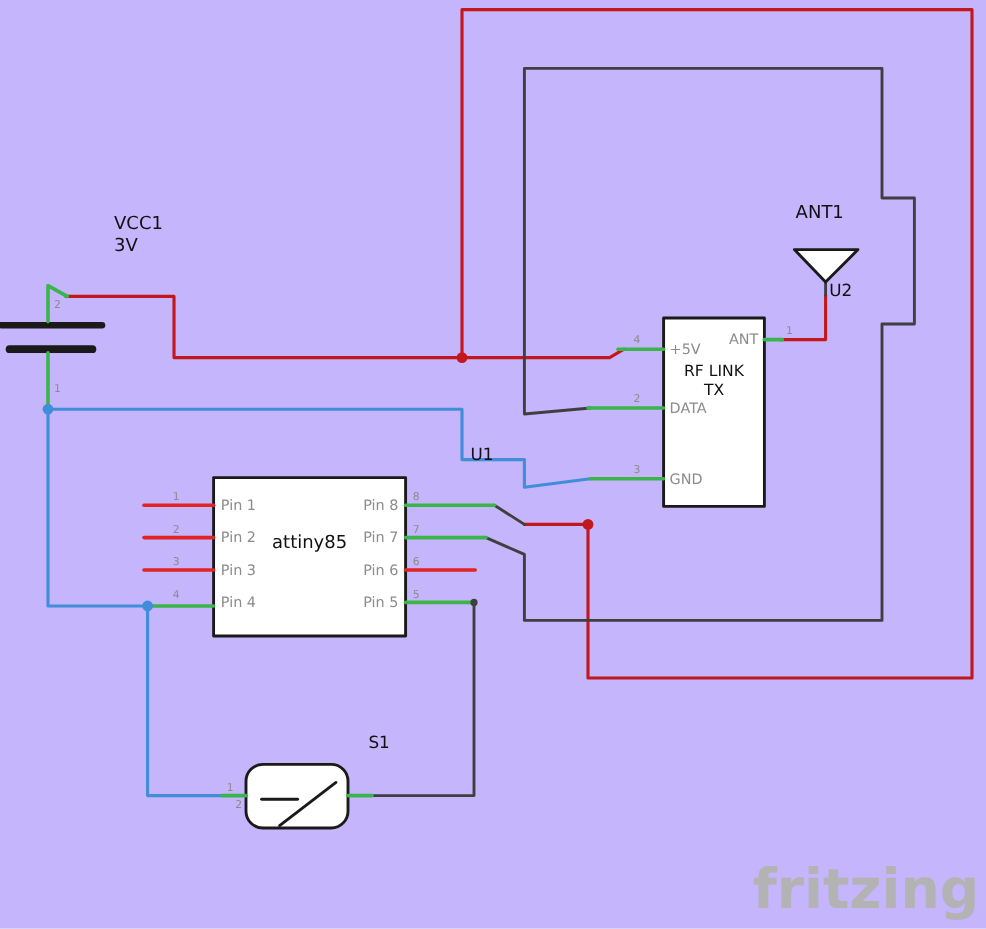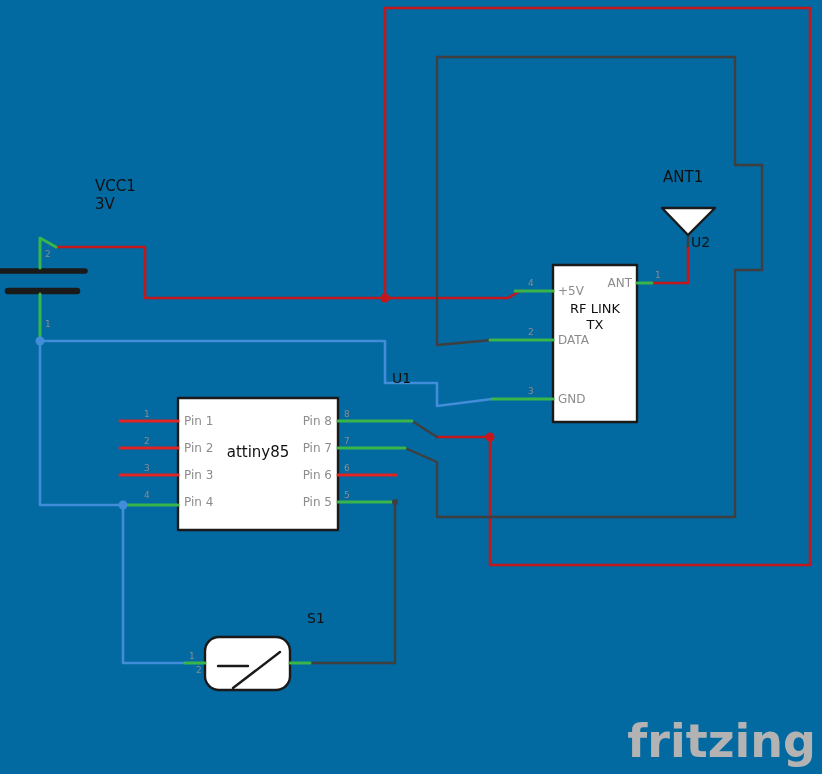--- a/index.html
+++ b/index.html
@@ -1,20 +1,20 @@
 <!DOCTYPE html>
 <html><head>
 <meta charset="utf-8">
 <style>
   html, body { margin: 0; padding: 0; background: #ffffff; }
   .stage {
     position: relative;
     width: 822px;
     height: 774px;
-    background: #0369a1;
+    background: #c4b5fd;
     overflow: hidden;
     font-family: "DejaVu Sans", sans-serif;
   }
   svg text { font-family: "DejaVu Sans", "Liberation Sans", sans-serif; }
   .t-black { fill: #111111; }
   .t9  { font-size: 9px; }
   .t12 { font-size: 12px; }
   .t13 { font-size: 13px; }
   .t14 { font-size: 14px; }
   .t15 { font-size: 15px; }

